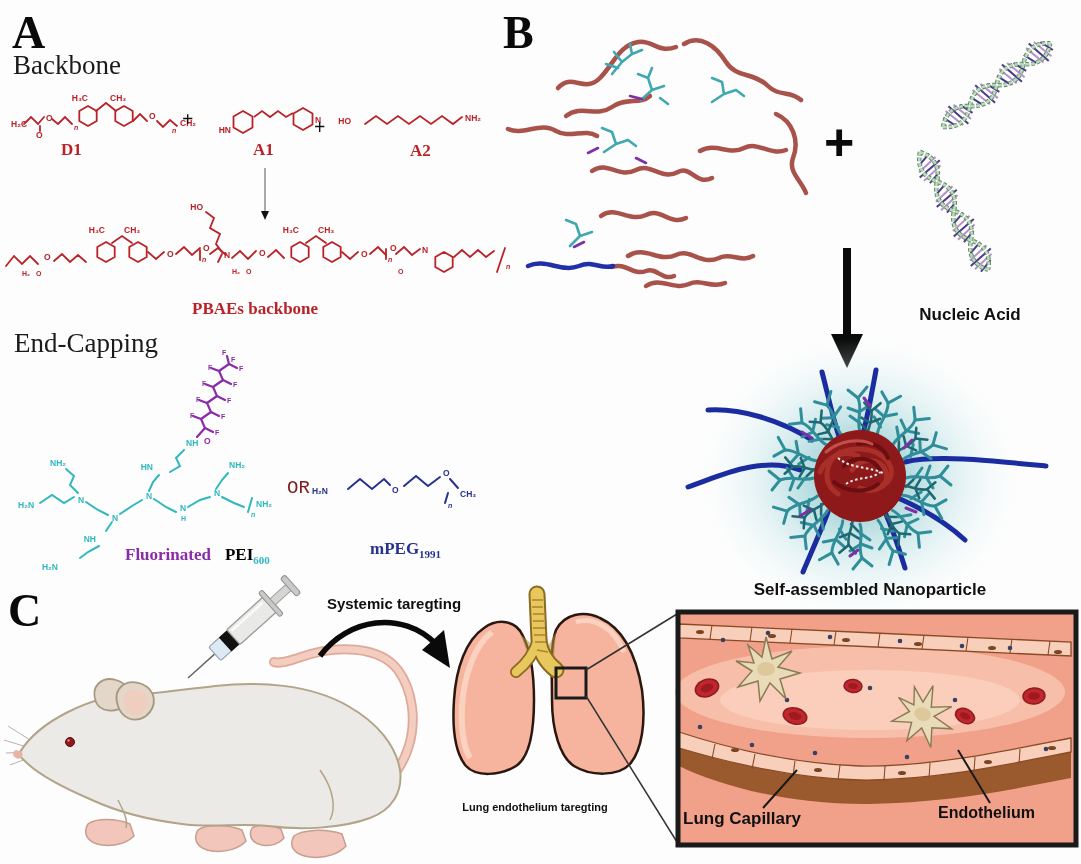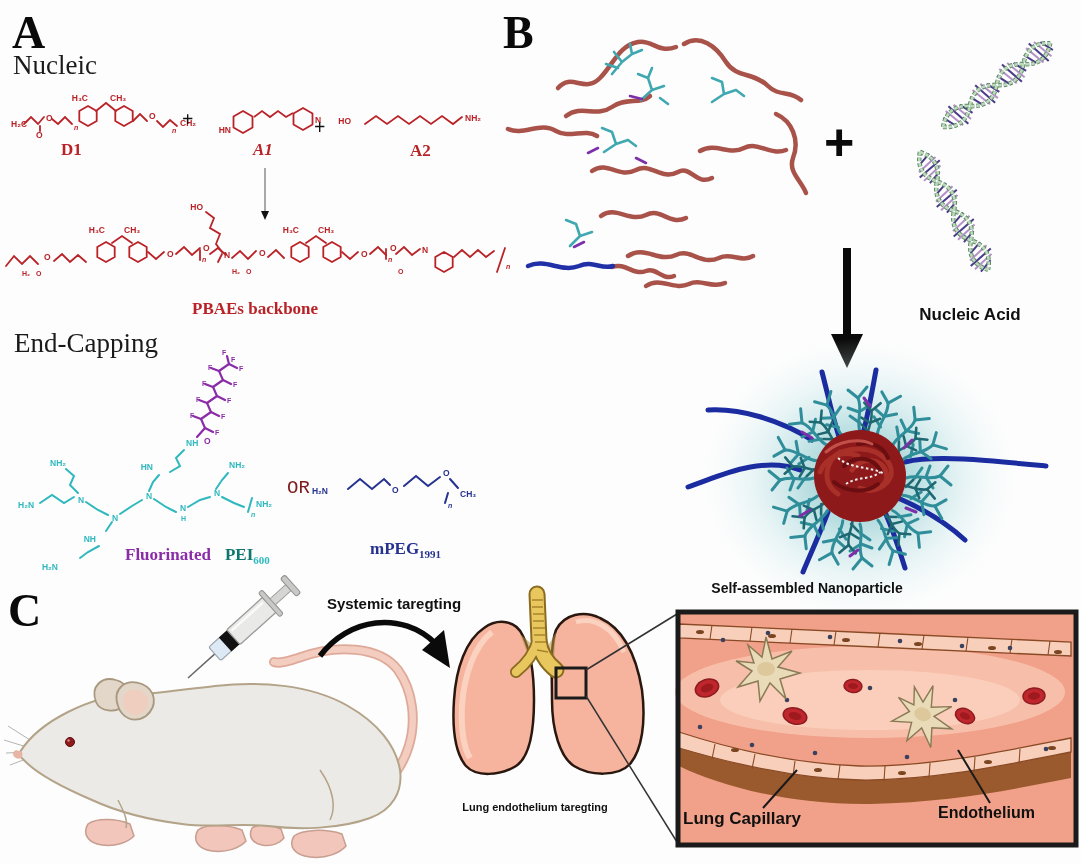--- a/index.html
+++ b/index.html
@@ -523,41 +523,41 @@
     <g stroke="#1A1A1A" stroke-width="2">
       <line x1="763" y1="808" x2="797" y2="770"></line>
       <line x1="990" y1="803" x2="958" y2="750"></line>
     </g>
 
     <rect x="678" y="612" width="398" height="233" fill="none" stroke="#1A1A1A" stroke-width="5"></rect>
   </g>
 </svg>
 
 <div class="lbl letter" style="left:12px;top:6px;">A</div>
-<div class="lbl h-serif" style="left:13px;top:50px;">Nucleic</div>
+<div class="lbl h-serif" style="left:13px;top:50px;">Backbone</div>
 <div class="lbl chem" style="left:61px;top:140px;width:40px;">D1</div>
 <div class="lbl plus-a" style="left:182px;top:108px;">+</div>
-<div class="lbl chem" style="left:253px;top:140px;width:40px;font-style:italic;">A1</div>
+<div class="lbl chem" style="left:253px;top:140px;width:40px;">A1</div>
 <div class="lbl plus-a" style="left:314px;top:116px;">+</div>
 <div class="lbl chem" style="left:410px;top:141px;width:40px;">A2</div>
 <div class="lbl chem" style="left:192px;top:299px;width:160px;">PBAEs backbone</div>
 <div class="lbl h-serif" style="left:14px;top:328px;">End-Capping</div>
 
 <div class="lbl" style="left:125px;top:545px;font-family:'Liberation Serif',serif;font-weight:bold;font-size:17px;">
-  <span class="sp" style="color:#8A2BA8;">Fluorinated</span><span style="color:#0f766e;">PEI</span><span class="sub" style="color:#2FB8BE;">600</span>
+  <span class="sp" style="color:#8A2BA8;">Fluorinated</span><span style="color:#000000;">PEI</span><span class="sub" style="color:#2FB8BE;">600</span>
 </div>
 <div class="lbl or" style="left:287px;top:477px;">OR</div>
 <div class="lbl" style="left:370px;top:539px;font-family:'Liberation Serif',serif;font-weight:bold;font-size:17px;color:#26328F;">
   <span>mPEG</span><span class="sub">1991</span>
 </div>
 
 <div class="lbl letter" style="left:503px;top:6px;">B</div>
 <div class="lbl" style="left:824px;top:112px;font-size:52px;font-weight:bold;color:#0A0A0A;">+</div>
 <div class="lbl sans-b" style="left:880px;top:305px;width:180px;font-size:17px;">Nucleic Acid</div>
-<div class="lbl sans-b" style="left:687px;top:580px;width:240px;font-size:14px;">Self-assembled Nanoparticle</div>
+<div class="lbl sans-b" style="left:750px;top:580px;width:240px;font-size:17px;">Self-assembled Nanoparticle</div>
 
 <div class="lbl letter" style="left:8px;top:584px;">C</div>
 <div class="lbl sans-b" style="left:314px;top:595px;width:160px;font-size:15px;">Systemic taregting</div>
 <div class="lbl sans-b" style="left:400px;top:801px;width:270px;font-size:11px;">Lung endothelium taregting</div>
 <div class="lbl sans-b" style="left:683px;top:809px;font-size:17px;">Lung Capillary</div>
 <div class="lbl sans-b" style="left:938px;top:804px;font-size:16px;">Endothelium</div>
 
 </div>
 
 </body></html>

